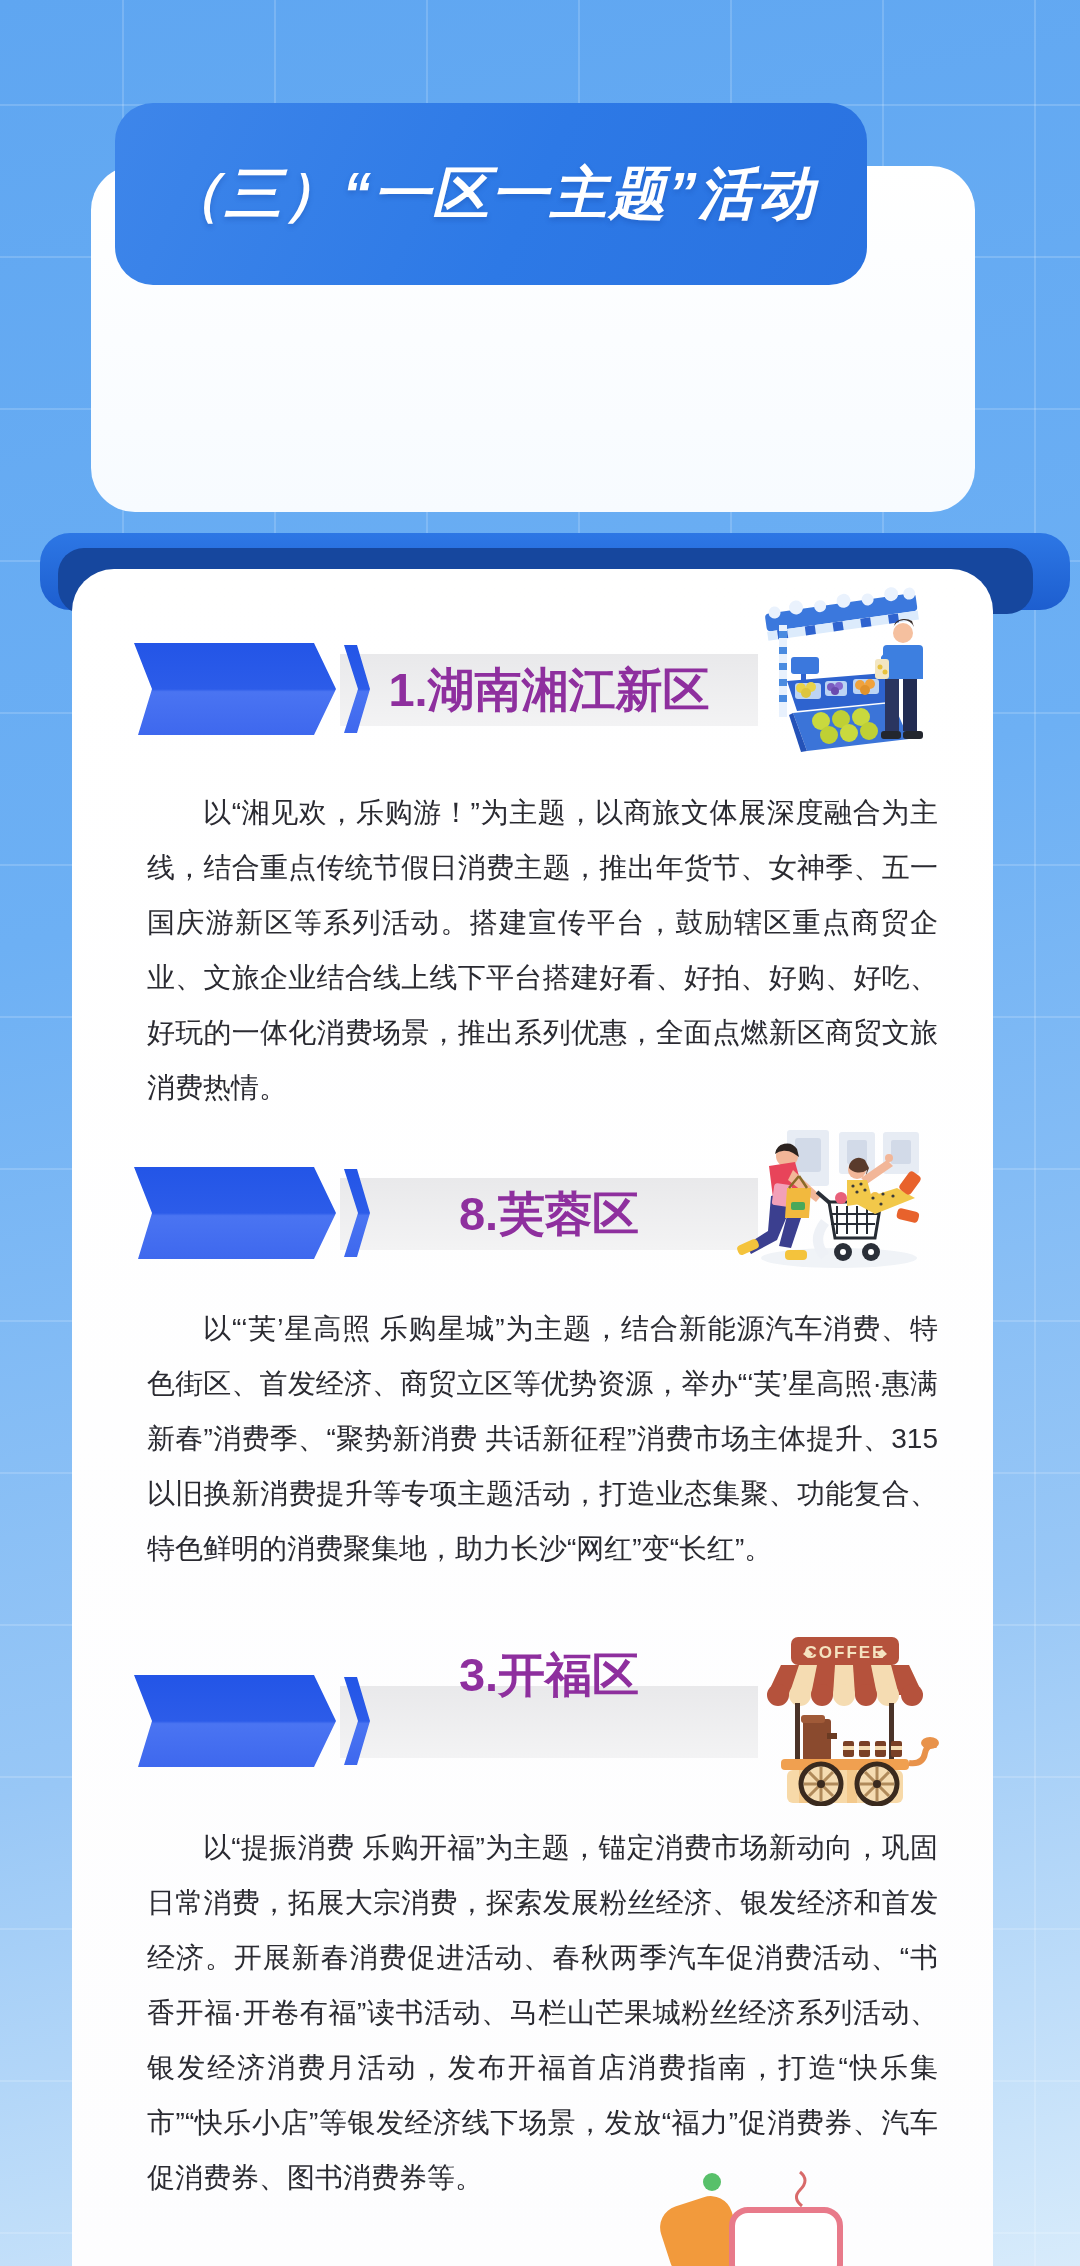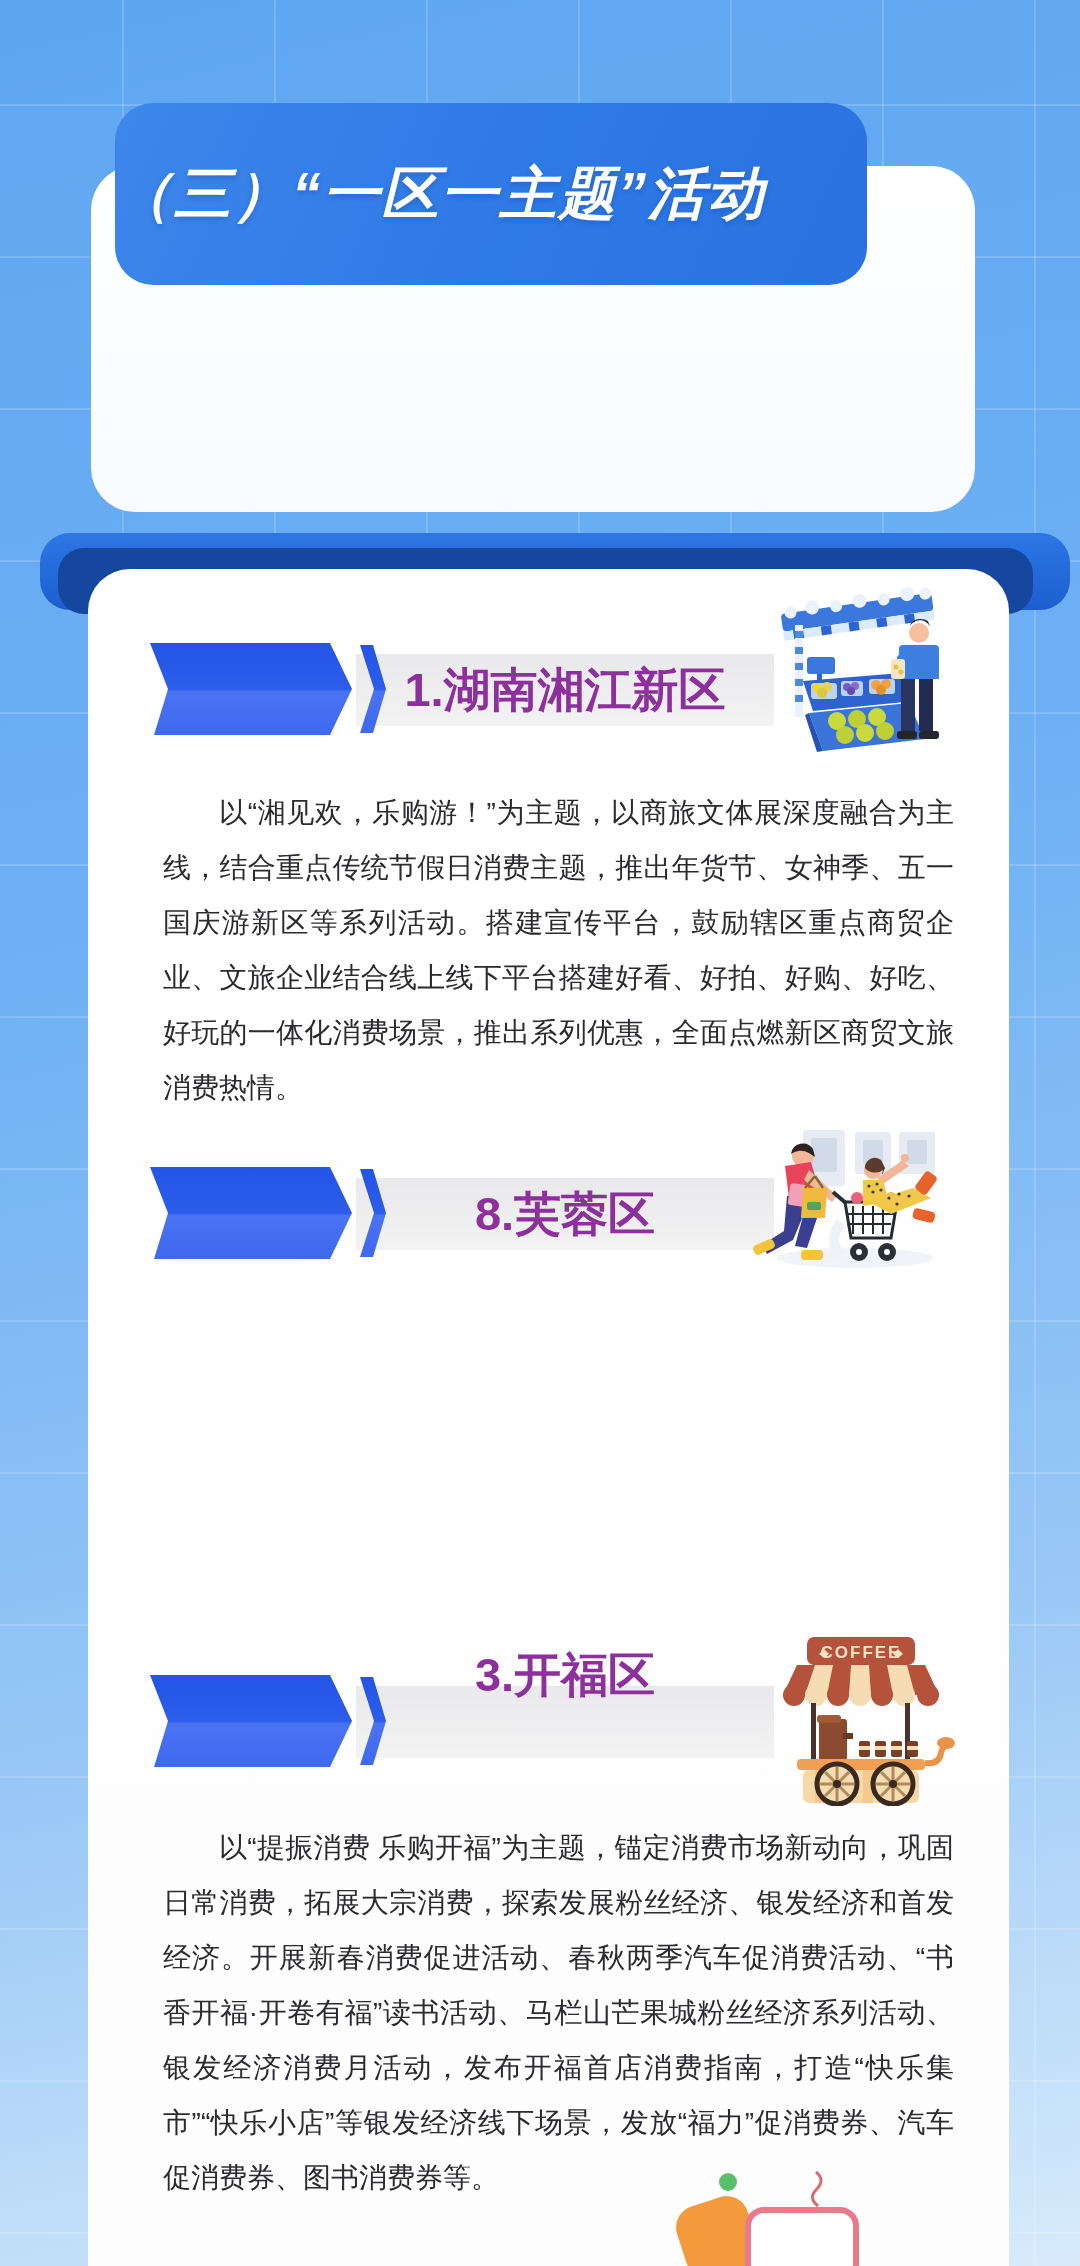--- a/index.html
+++ b/index.html
@@ -11,34 +11,34 @@
       linear-gradient(168deg,#5fa6f1 0%,#6db0f4 38%,#98c7f6 72%,#d7ebfb 100%);
     background-size:152px 152px,152px 152px,100% 100%;
     background-position:-30px -48px,-30px -48px,0 0;}
   .abs{position:absolute;}
 
   
   .intro-card{left:91px;top:166px;width:884px;height:346px;border-radius:44px;
     background:linear-gradient(180deg,#ffffff 0%,#f7fbff 100%);z-index:1;}
   .title-banner{left:115px;top:103px;width:752px;height:182px;border-radius:38px;
     background:linear-gradient(115deg,#3e86ea 0%,#2d79e6 55%,#2a72e0 100%);z-index:2;
-    display:flex;align-items:center;}
+    display:flex;align-items:center;justify-content:center;}
   .title-banner span{color:#ffffff;font-size:57px;font-weight:bold;font-style:italic;
     letter-spacing:2px;text-shadow:0 3px 5px rgba(18,62,150,.28);white-space:nowrap;}
   .intro-text{left:131px;top:276px;width:812px;margin:0;font-size:35px;line-height:59px;
     font-weight:600;color:#1c3a6e;text-align:justify;text-indent:2em;z-index:3;}
 
   
   .panel-bar{left:40px;top:533px;width:1030px;height:77px;border-radius:30px;
     background:linear-gradient(180deg,#2d77e5 0%,#1d5ecf 100%);z-index:1;}
   .panel-bar-dark{left:58px;top:548px;width:975px;height:66px;border-radius:26px;
     background:#16479e;z-index:2;}
   .content-card{left:72px;top:569px;width:921px;height:1697px;
     border-radius:42px 42px 0 0;overflow:hidden;
-    background:linear-gradient(180deg,#ffffff 0%,#fdfdfe 100%);z-index:3;margin-left:16px;}
+    background:linear-gradient(180deg,#ffffff 0%,#fdfdfe 100%);z-index:3;}
 
   
   .gray-bar{width:418px;height:72px;left:268px;
     background:linear-gradient(180deg,#e9e9eb 0%,#f3f3f4 100%);}
   .flag-svg{width:236px;height:92px;left:62px;z-index:2;}
   .sec-title{width:418px;height:72px;left:268px;line-height:72px;text-align:center;
     font-size:47px;font-weight:bold;color:#8e2f9e;z-index:3;white-space:nowrap;}
   .body-text{width:791px;left:75px;margin:0;font-size:28px;line-height:55px;
     font-weight:400;color:#2a2a31;text-align:justify;text-indent:2em;}
 </style>
@@ -209,20 +209,21 @@
         <g fill="#3a3a3a">
             <circle cx="144" cy="72" r="1.6"></circle>
             <circle cx="154" cy="68" r="1.6"></circle>
             <circle cx="164" cy="70" r="1.6"></circle>
             <circle cx="152" cy="78" r="1.6"></circle>
           </g>
         <rect x="174" y="46" width="14" height="22" rx="4" fill="#e8622c" transform="rotate(36 181 57)"></rect>
         <rect x="168" y="84" width="22" height="11" rx="4" fill="#e8622c" transform="rotate(14 179 89)"></rect>
       </g>
     </svg>
+    <p class="abs body-text" style="top:732px">以“‘芙’星高照 乐购星城”为主题，结合新能源汽车消费、特色街区、首发经济、商贸立区等优势资源，举办“‘芙’星高照·惠满新春”消费季、“聚势新消费 共话新征程”消费市场主体提升、315以旧换新消费提升等专项主题活动，打造业态集聚、功能复合、特色鲜明的消费聚集地，助力长沙“网红”变“长红”。</p>
 
     <div class="abs gray-bar" style="top:1117px"></div>
     <svg class="abs flag-svg" style="top:1106px" viewBox="0 0 236 92">
       <polygon points="0,0 180,0 202,46 180,92 4,92 18,46" fill="url(#flagGrad)"></polygon>
       <polygon points="210,2 223,2 236,46 223,90 210,90 224,46" fill="url(#flagGrad)"></polygon>
     </svg>
     <div class="abs sec-title" style="top:1070px">3.开福区</div>
     <svg class="abs" style="left:679px;top:1056px;z-index:4" width="188" height="181" viewBox="0 0 188 181">
       <rect x="40" y="12" width="108" height="28" rx="7" fill="#b5523c"></rect>
       <text x="94" y="33" text-anchor="middle" font-size="17" font-weight="bold" letter-spacing="2" fill="#f5e3c0" font-family="Liberation Sans, sans-serif">COFFEE</text>

